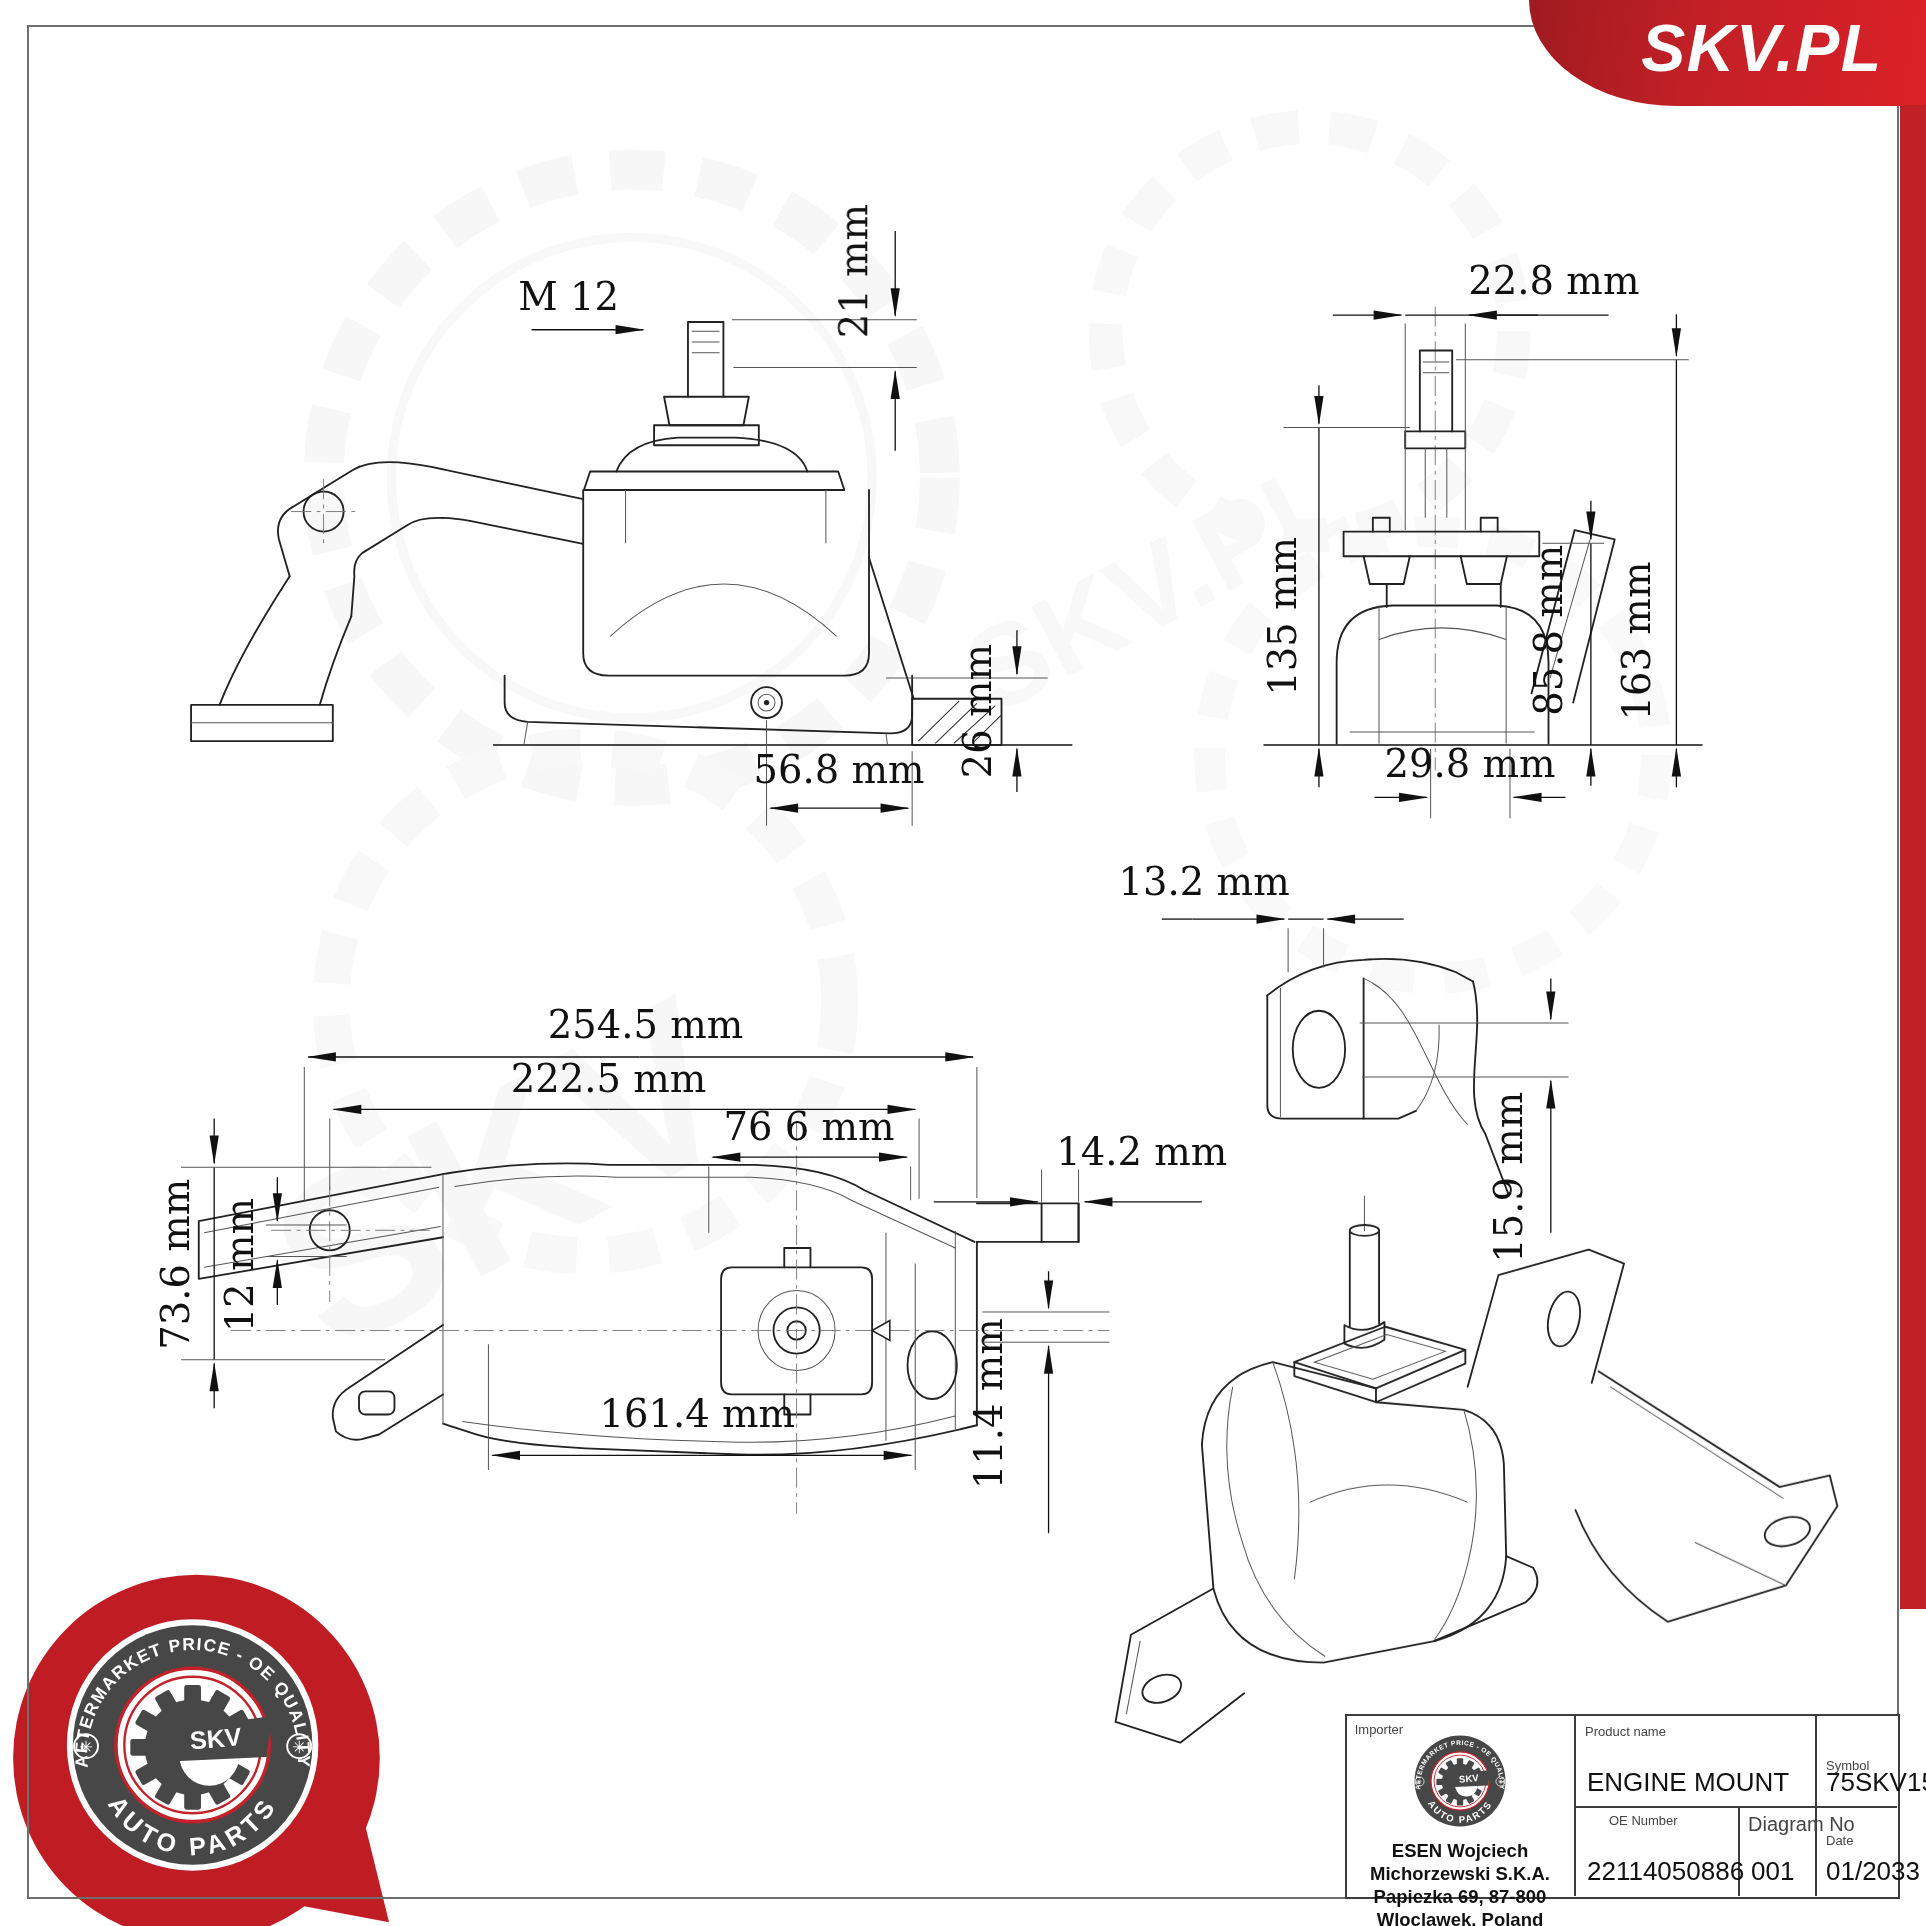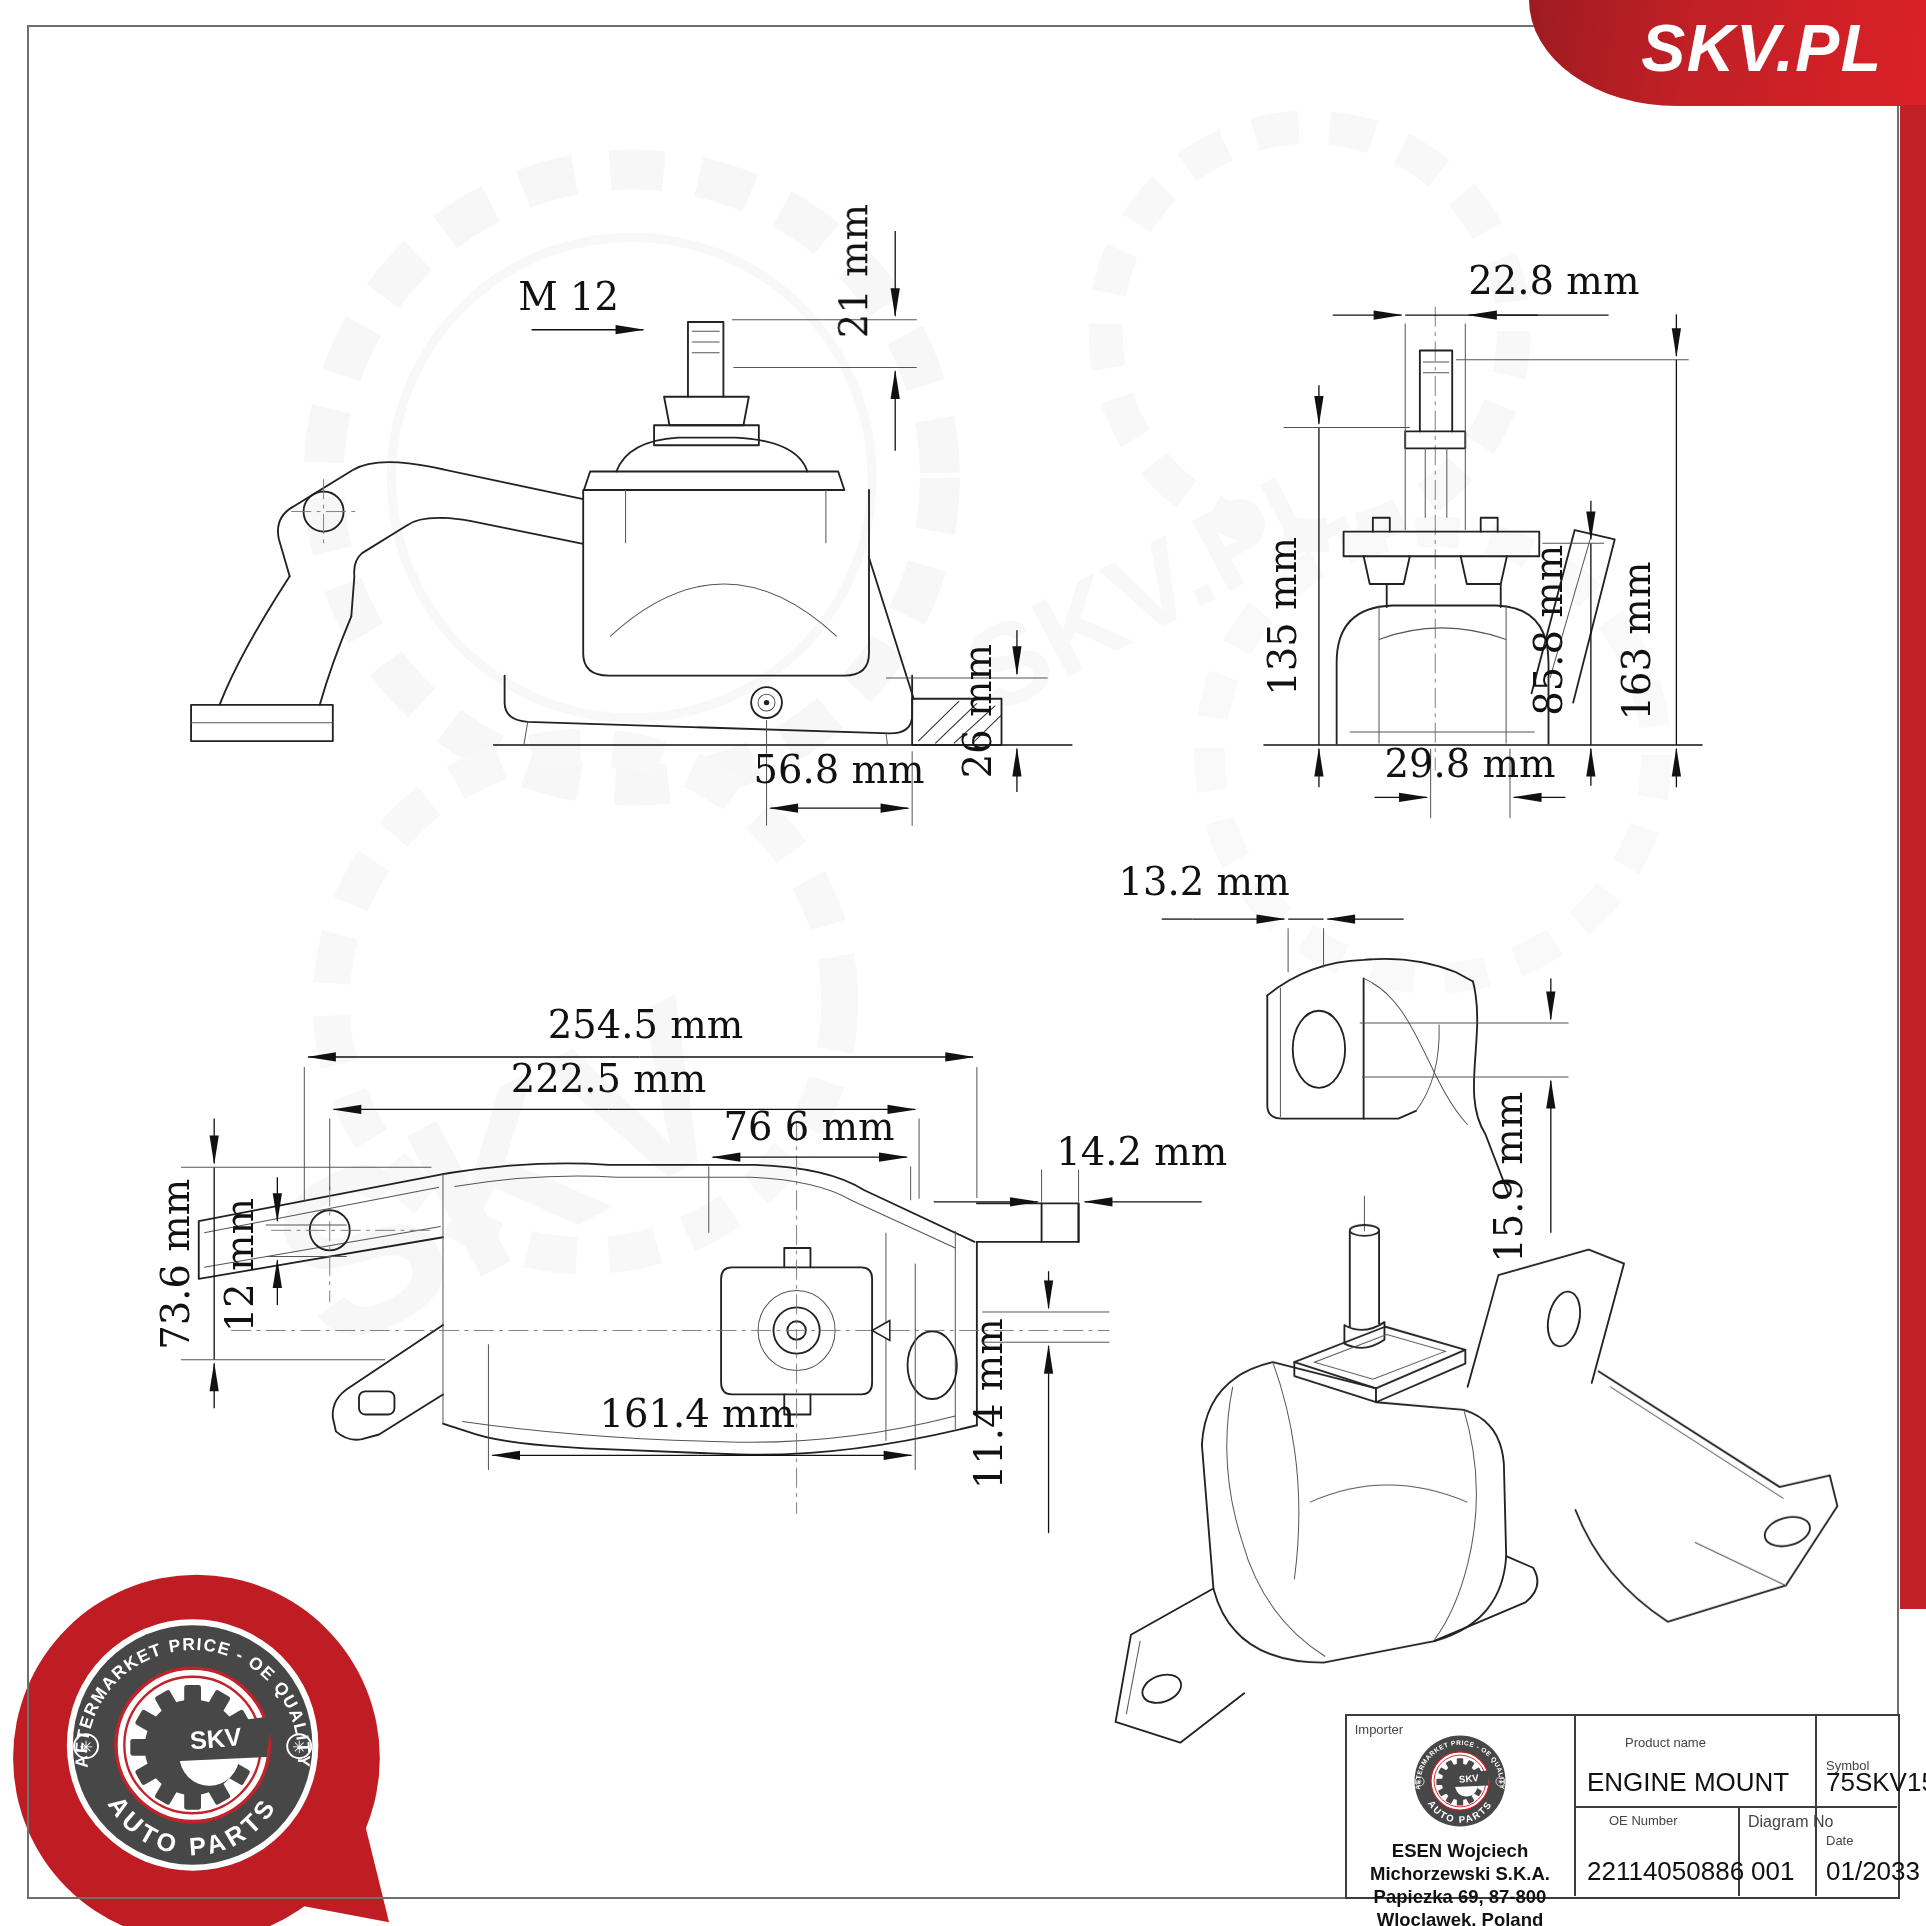--- a/index.html
+++ b/index.html
@@ -313,30 +313,30 @@
     <div class="lab" style="left:7.7px;top:6.2px;">Importer</div>
     <svg style="left:63px;top:15.4px;" width="100" height="100" viewBox="0 0 220 220">
       <use href="#skv-stamp" x="0" y="0" width="220" height="220"></use>
     </svg>
     <div class="addr">
       <div>ESEN Wojciech Michorzewski S.K.A.</div>
       <div>Papiezka 69, 87-800 Wloclawek, Poland</div>
 
     </div>
 
-    <div class="lab" style="left:238px;top:19px;margin-left:40px;">Product name</div>
+    <div class="lab" style="left:238px;top:8px;">Product name</div>
     <div class="val" style="left:240px;top:51px;text-align:right;">ENGINE MOUNT</div>
 
     <div class="lab" style="left:479px;top:6.2px;margin-top:36px;">Symbol</div>
     <div class="val" style="left:479px;top:51px;">75SKV156</div>
 
     <div class="lab" style="left:238px;top:97px;margin-left:24px;">OE Number</div>
     <div class="val" style="left:240px;top:140px;">22114050886</div>
 
-    <div class="lab" style="left:401px;top:97px;font-size:16px;">Diagram No</div>
+    <div class="lab" style="left:401px;top:97px;font-size:20px;">Diagram No</div>
     <div class="val" style="left:404px;top:140px;">001</div>
 
     <div class="lab" style="left:479px;top:97px;margin-top:20px;">Date</div>
     <div class="val" style="left:479px;top:140px;">01/2033</div>
   </div>
 
 </div>
 
 
 </body></html>

